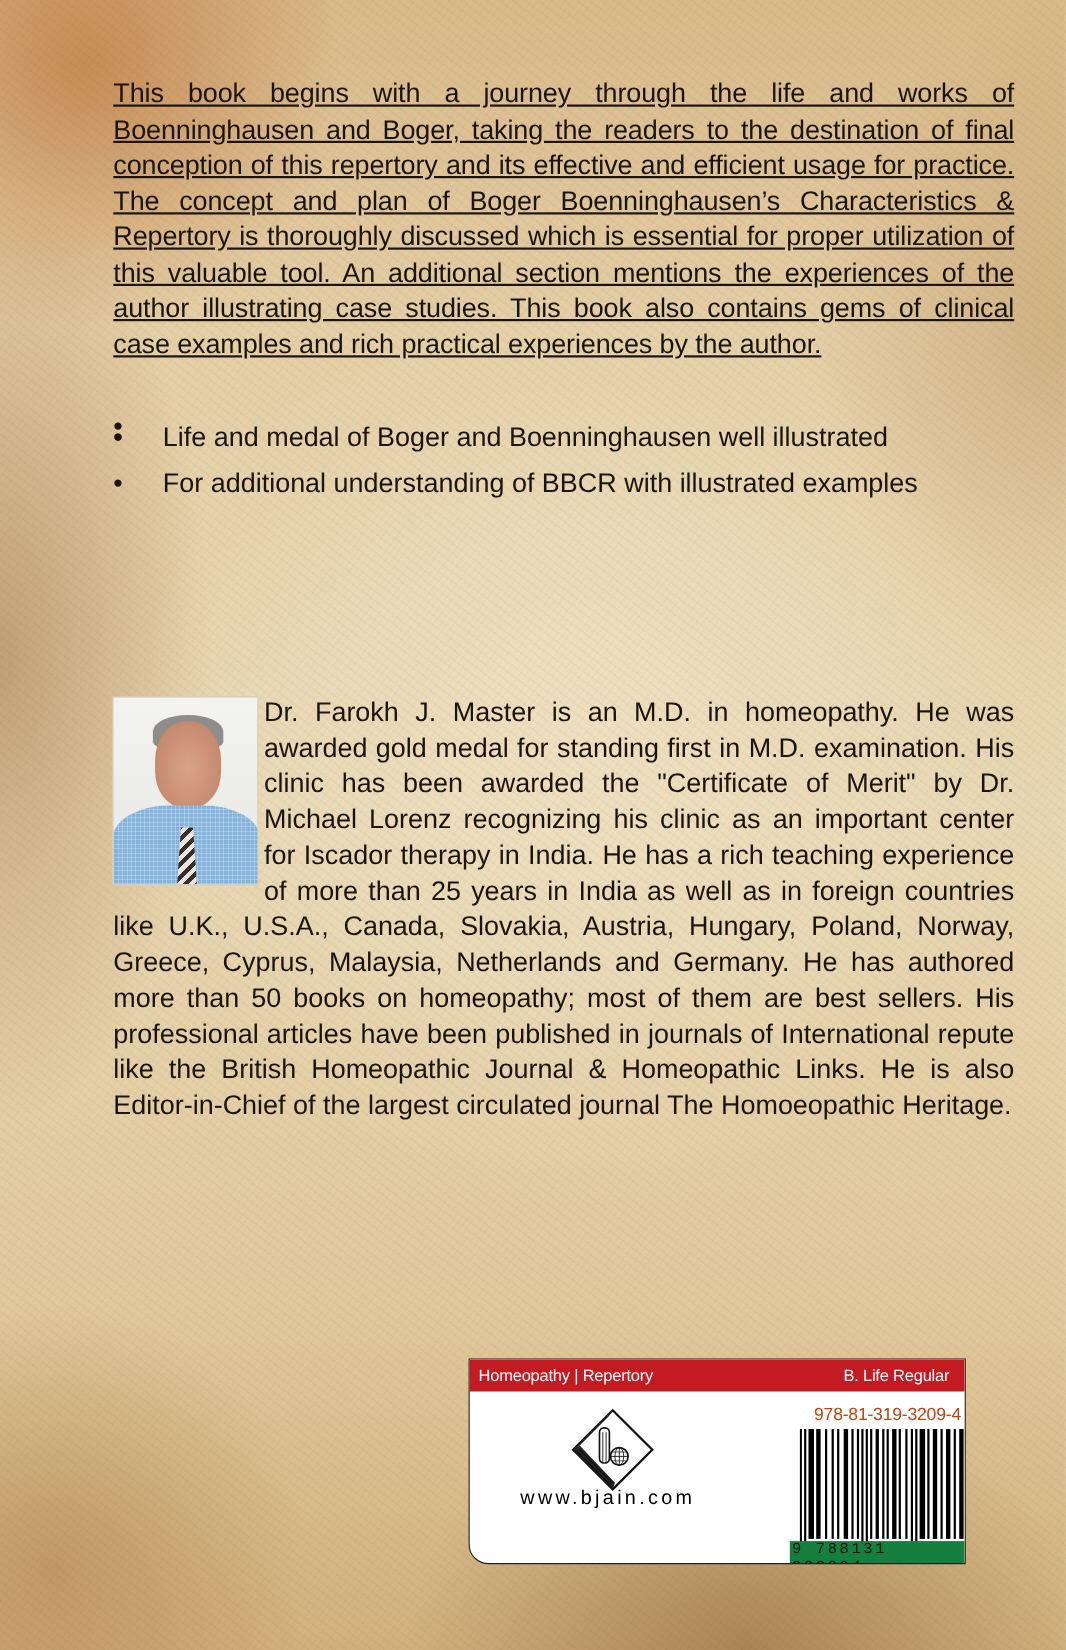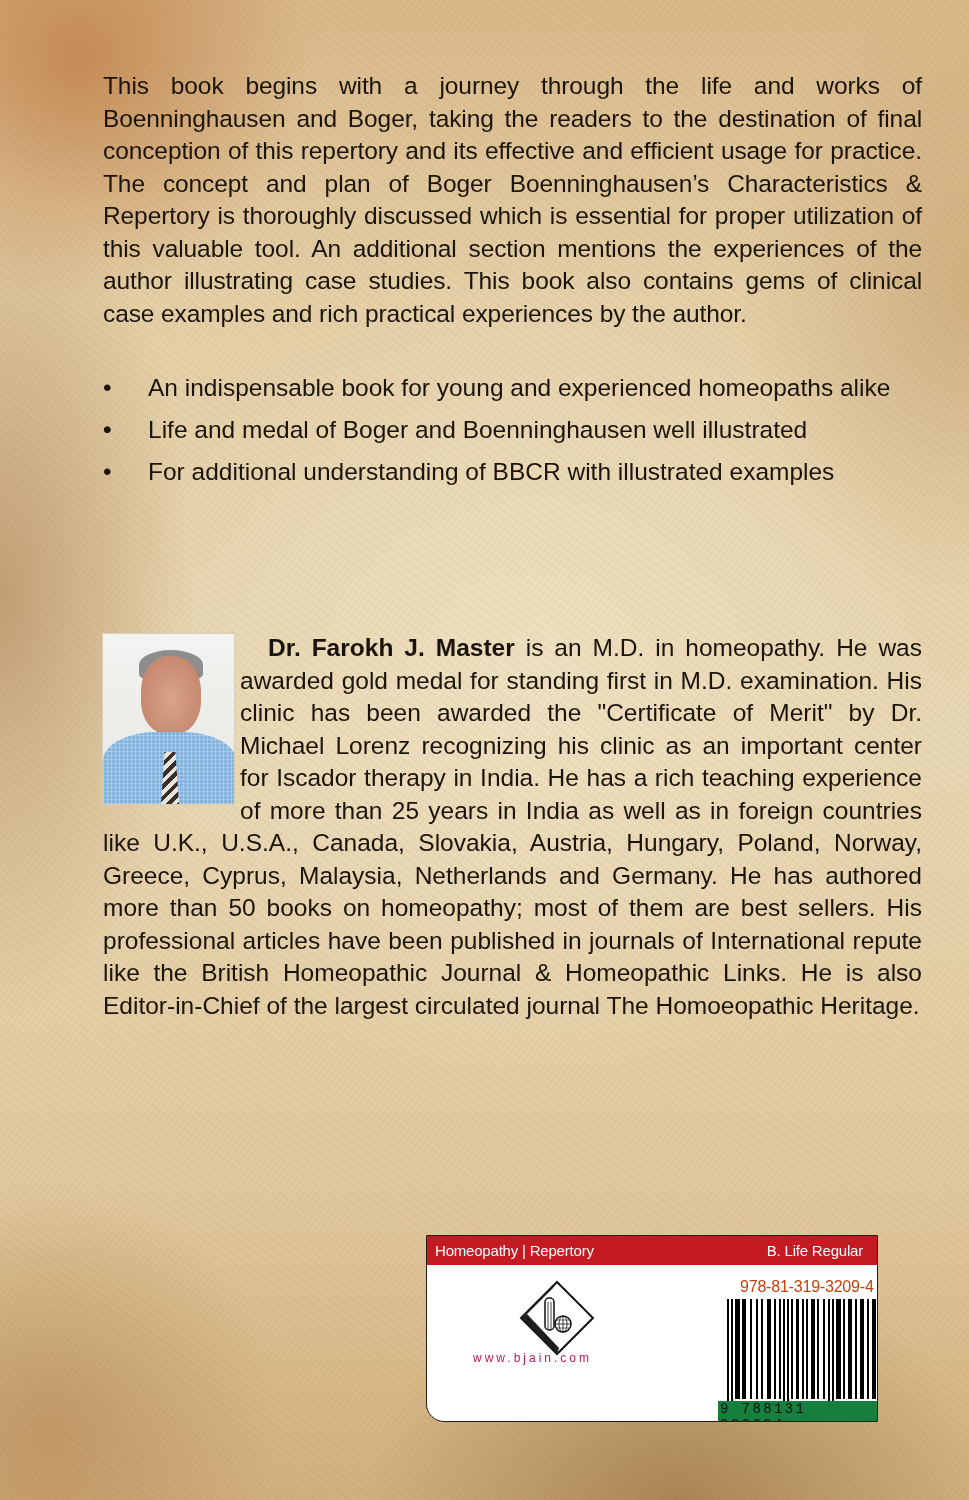--- a/index.html
+++ b/index.html
@@ -24,20 +24,21 @@
         repeating-linear-gradient(-53deg, rgba(90,60,20,0.03) 0 1px, rgba(0,0,0,0) 1px 5px);
     }
     .content { position: absolute; left: 103px; width: 819px; }
 
     .intro {
       top: 70px;
       font-size: 24.5px;
       line-height: 32.5px;
       text-align: justify;
       letter-spacing: -0.1px;
+      text-decoration: underline;
     }
     .bullets {
       top: 372px;
       list-style: none;
       font-size: 24.5px;
       line-height: 32.5px;
     }
     .bullets li {
       position: relative;
       padding-left: 45px;
@@ -87,21 +88,21 @@
       position: absolute;
       left: 103px; top: 632px; width: 819px;
       font-size: 24.5px;
       line-height: 32.5px;
       text-align: justify;
     }
     .bio-float {
       float: left;
       width: 137px; height: 178px;
     }
-    .bio-wrap b { font-weight: bold; margin-left: 28px; }
+    .bio-wrap b { font-weight: normal; }
 
     .label-box {
       position: absolute;
       left: 426px; top: 1235px;
       width: 452px; height: 187px;
       background: #ffffff;
       border: 1.5px solid #2a1e14;
       border-radius: 0 0 0 18px;
       overflow: hidden;
     }
@@ -113,22 +114,22 @@
       display: flex; justify-content: space-between; align-items: center;
       padding: 0 14px 0 8px;
       letter-spacing: -0.2px;
     }
     .publisher-logo {
       position: absolute; left: 92px; top: 44px;
       width: 76px; height: 76px;
     }
     .website {
       position: absolute; left: 46px; top: 115px;
-      font-size: 12px; letter-spacing: 3px;
-      color: #be185d;
+      font-size: 18px; letter-spacing: 3px;
+      color: #000000;
     }
     .isbn-text {
       position: absolute; left: 313px; top: 42px;
       font-size: 16px; color: #c2410c; letter-spacing: -0.2px;
     }
     .barcode {
       position: absolute; left: 300px; top: 63px;
       width: 163px; height: 108px;
     }
     .barcode-digits {
@@ -149,21 +150,20 @@
 </head>
 <body>
 
 <div class="texture"></div>
 
 <p class="content intro">This book begins with a journey through the life and works of Boenninghausen and Boger, taking the readers to the destination of final conception of this repertory and its effective and efficient usage for practice. The concept and plan of Boger Boenninghausen’s Characteristics &amp; Repertory is thoroughly discussed which is essential for proper utilization of this valuable tool. An additional section mentions the experiences of the author illustrating case studies. This book also contains gems of clinical case examples and rich practical experiences by the author.</p>
 
 <ul class="content bullets">
   <li>
     <span class="dot">•</span>
-    <span>An indispensable book for young and experienced homeopaths alike</span>
   </li>
   <li>
     <span class="dot">•</span>
   </li>
   <li>
     <span class="dot">•</span>
     <span>Life and medal of Boger and Boenninghausen well illustrated</span>
   </li>
   <li>
     <span class="dot">•</span>

